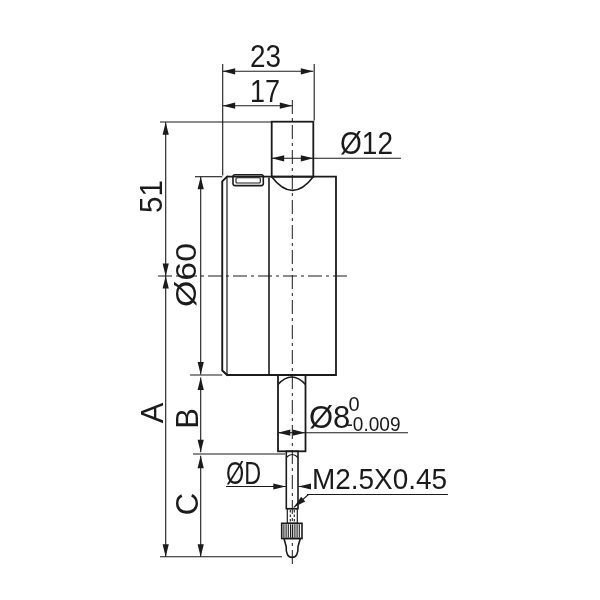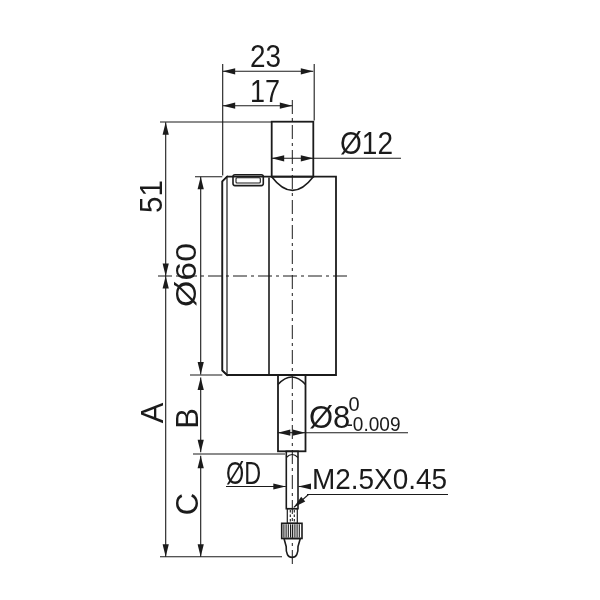--- a/index.html
+++ b/index.html
@@ -1,16 +1,16 @@
 <!DOCTYPE html>
 <html><head>
 <meta charset="utf-8">
 <style>
   html,body { margin:0; padding:0; background:#ffffff; }
-  .stage { width:600px; height:600px; position:relative; background:#ffffff; overflow:hidden;border-radius:23px; }
+  .stage { width:600px; height:600px; position:relative; background:#ffffff; overflow:hidden; }
   svg text { font-family:"Liberation Sans", sans-serif; fill:#1b1b1b; }
   .t31 { font-size:31px; }
   .t30 { font-size:30px; }
   .t29 { font-size:29px; }
   .t20 { font-size:20px; }
   .outline  { stroke:#1b1b1b; stroke-width:1.8; fill:none; }
   .outline2 { stroke:#1b1b1b; stroke-width:1.6; fill:none; }
   .outline3 { stroke:#1b1b1b; stroke-width:1.2; fill:none; }
   .thin   { stroke:#1b1b1b; stroke-width:1.1; fill:none; }
   .knurl  { stroke:#1b1b1b; stroke-width:1.1; }

